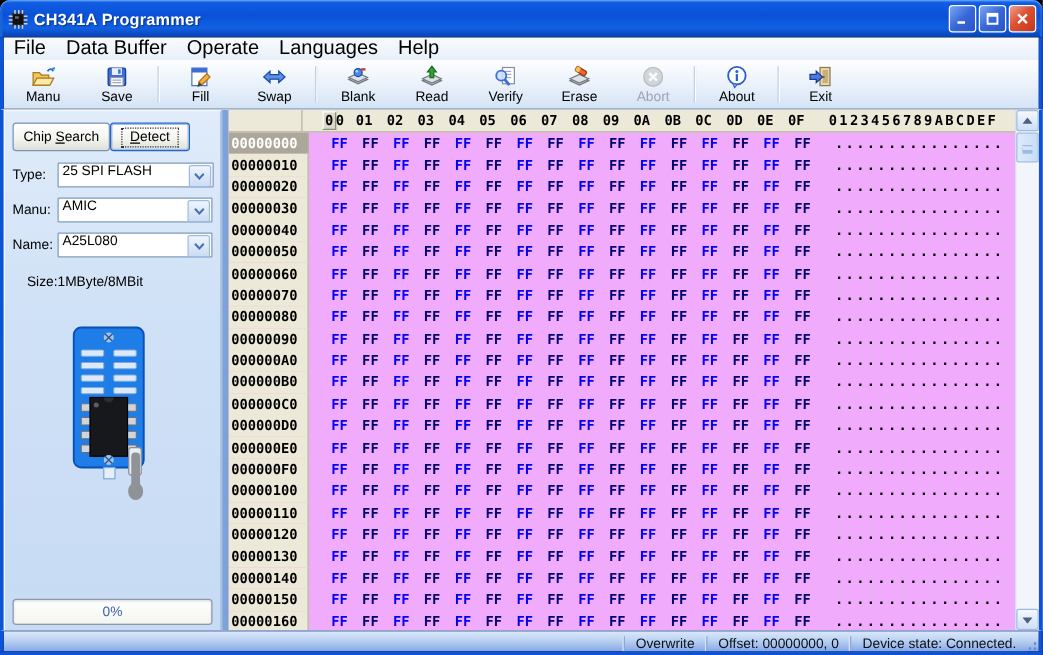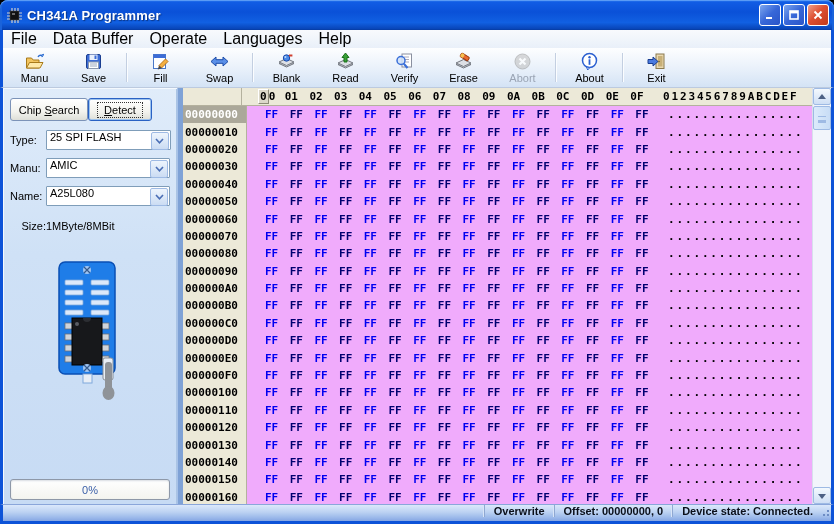--- a/index.html
+++ b/index.html
@@ -96,24 +96,24 @@
   .sbtn{height:17px;flex:0 0 auto;border:1px solid #9ebae4;border-radius:2px;margin:0;
     background:linear-gradient(180deg,#f4f9fe,#cfdff5);display:flex;align-items:center;justify-content:center;box-sizing:border-box;}
   .sthumb{height:22px;margin-top:1px;border:1px solid #9ebae4;border-radius:2px;
     background:linear-gradient(90deg,#dcebfb,#c8ddf6);display:flex;align-items:center;justify-content:center;flex:0 0 auto;}
   .sthumb .grip{width:8px;border-top:1px solid #9ebae4;border-bottom:1px solid #9ebae4;height:3px;
     box-shadow:0 2px 0 #9ebae4;}
   .strack{flex:1;}
   .sbtn.down{margin-top:auto;}
 
   
-  .statusbar{height:16px;flex:0 0 auto;display:flex;align-items:flex-start;font-size:11px;color:#0a0f1a;
+  .statusbar{height:16px;flex:0 0 auto;display:flex;align-items:flex-end;font-size:11px;color:#0a0f1a;
     background:linear-gradient(180deg,#dbe8fb 0%,#bcd2f2 45%,#9ab8ea 80%,#86a6e2 100%);
     border-left:3px solid #0d53d8;border-right:3px solid #0d53d8;border-top:1px solid #8aa6da;
-    box-sizing:content-box;font-weight:bold;}
+    box-sizing:content-box;}
   .sb-spacer{flex:1;}
   .sb-field{padding:0 9px;border-left:1px solid #8fa8d2;box-shadow:-1px 0 0 #d8e5f8;white-space:nowrap;}
   .sb-grip{width:8px;height:12px;margin-right:1px;background:
     radial-gradient(circle at 2px 10px,#6d8cc4 1px,transparent 1.3px),
     radial-gradient(circle at 6px 10px,#6d8cc4 1px,transparent 1.3px),
     radial-gradient(circle at 6px 6px,#6d8cc4 1px,transparent 1.3px);}
   .bottom-border{height:3px;background:#0d53d8;flex:0 0 auto;}
 </style>
 </head>
 <body>

